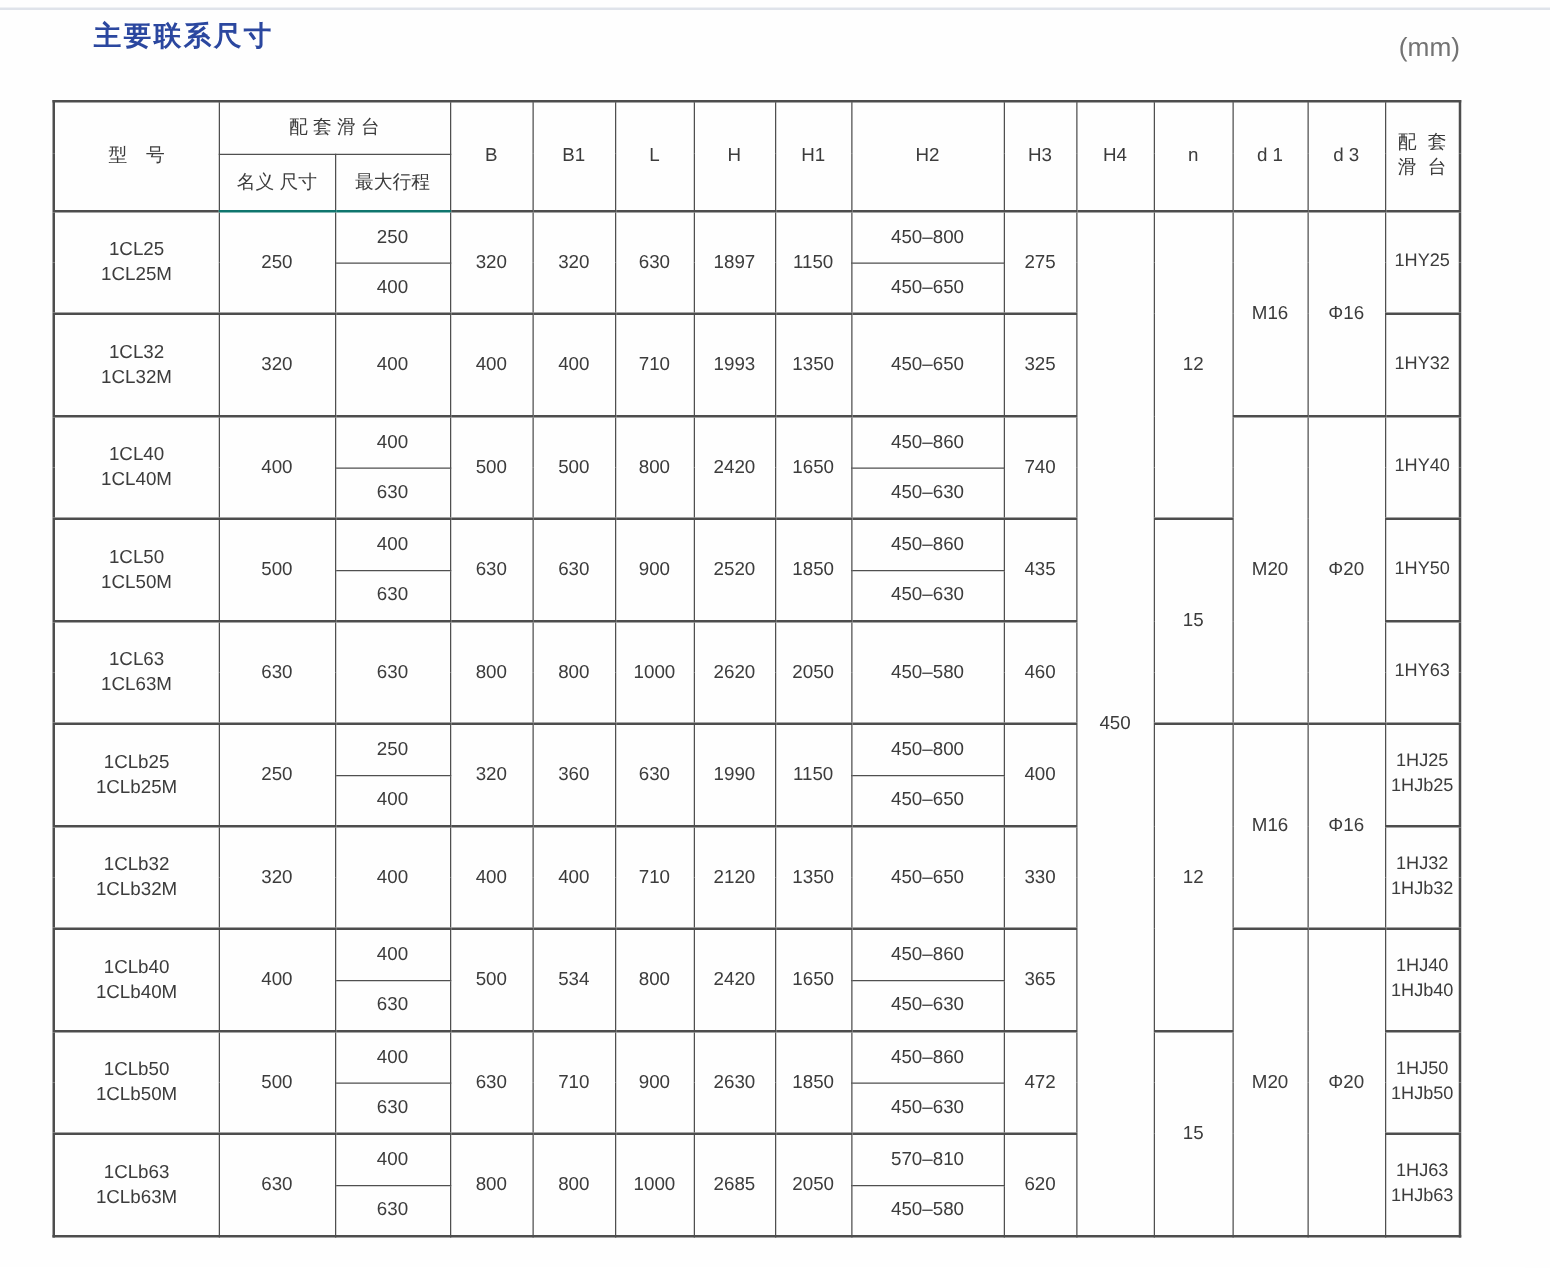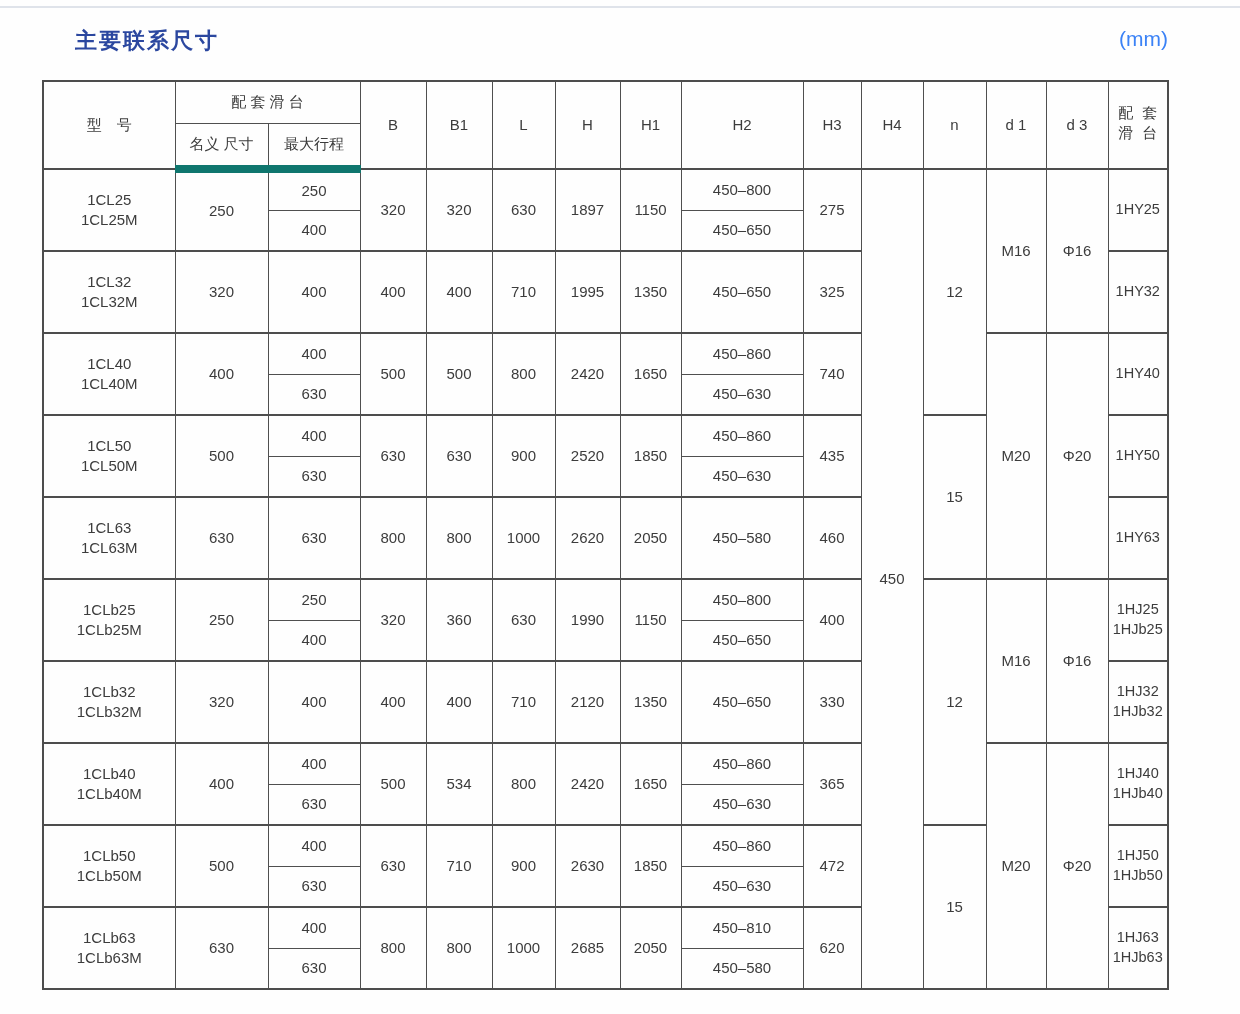--- a/index.html
+++ b/index.html
@@ -14,31 +14,31 @@
     overflow: hidden;
   }
   .top-rule {
     position: absolute;
     left: 0; top: 6px;
     width: 100%; height: 2px;
     background: #dfe3ea;
   }
   .doc-title {
     position: absolute;
-    left: 75px; top: 26px;
+    left: 75px; top: 14px;
     font-size: 22px;
     font-weight: bold;
     letter-spacing: 2px;
     color: #2b479f;
   }
   .doc-unit {
     position: absolute;
     right: 72px; top: 27px;
     font-size: 21px;
-    color: #3b82f6;
+    color: #737373;
   }
   table.spec {
     position: absolute;
     left: 42px; top: 80px;
     width: 1127px;
     border-collapse: collapse;
     table-layout: fixed;
     border: 2px solid #4d4d4d;
     font-size: 15px;
     color: #3c3c3c;
@@ -48,21 +48,21 @@
     text-align: center;
     vertical-align: middle;
     white-space: pre-line;
     line-height: 1.35;
     padding: 0;
     overflow: hidden;
   }
   table.spec thead tr.hrow1 { height: 42px; }
   table.spec thead tr.hrow2 { height: 46px; }
   table.spec thead th { font-weight: normal; font-size: 15px; }
-  table.spec thead tr.hrow2 th { border-bottom: 8px solid #0f766e; margin-top: 40px; }
+  table.spec thead tr.hrow2 th { border-bottom: 2px solid #0f766e; margin-top: 40px; }
   table.spec tbody tr { height: 41px; }
   td.model {
     text-align: left;
     padding-left: 30px;
     font-size: 15px;
   }
   td.mate {
     text-align: left;
     padding-left: 5px;
     font-size: 14.5px;
@@ -143,21 +143,21 @@
           <td>450–650</td>
         </tr>
         <tr>
           <td rowspan="2" class="model gb">1CL32
 1CL32M</td>
           <td rowspan="2" class="gb">320</td>
           <td rowspan="2" class="gb">400</td>
           <td rowspan="2" class="gb">400</td>
           <td rowspan="2" class="gb">400</td>
           <td rowspan="2" class="gb">710</td>
-          <td rowspan="2" class="gb">1995</td>
+          <td rowspan="2" class="gb">1993</td>
           <td rowspan="2" class="gb">1350</td>
           <td rowspan="2" class="gb">450–650</td>
           <td rowspan="2" class="gb">325</td>
           <td rowspan="2" class="mate gb">1HY32</td>
         </tr>
         <tr></tr>
         <tr>
           <td rowspan="2" class="model gb">1CL40
 1CL40M</td>
           <td rowspan="2" class="gb">400</td>
@@ -293,21 +293,21 @@
         <tr>
           <td rowspan="2" class="model gb">1CLb63
 1CLb63M</td>
           <td rowspan="2" class="gb">630</td>
           <td class="gb">400</td>
           <td rowspan="2" class="gb">800</td>
           <td rowspan="2" class="gb">800</td>
           <td rowspan="2" class="gb">1000</td>
           <td rowspan="2" class="gb">2685</td>
           <td rowspan="2" class="gb">2050</td>
-          <td class="gb">450–810</td>
+          <td class="gb">570–810</td>
           <td rowspan="2" class="gb">620</td>
           <td rowspan="2" class="mate gb">1HJ63
 1HJb63</td>
         </tr>
         <tr>
           <td>630</td>
           <td>450–580</td>
         </tr>
       </tbody>
   </table>

